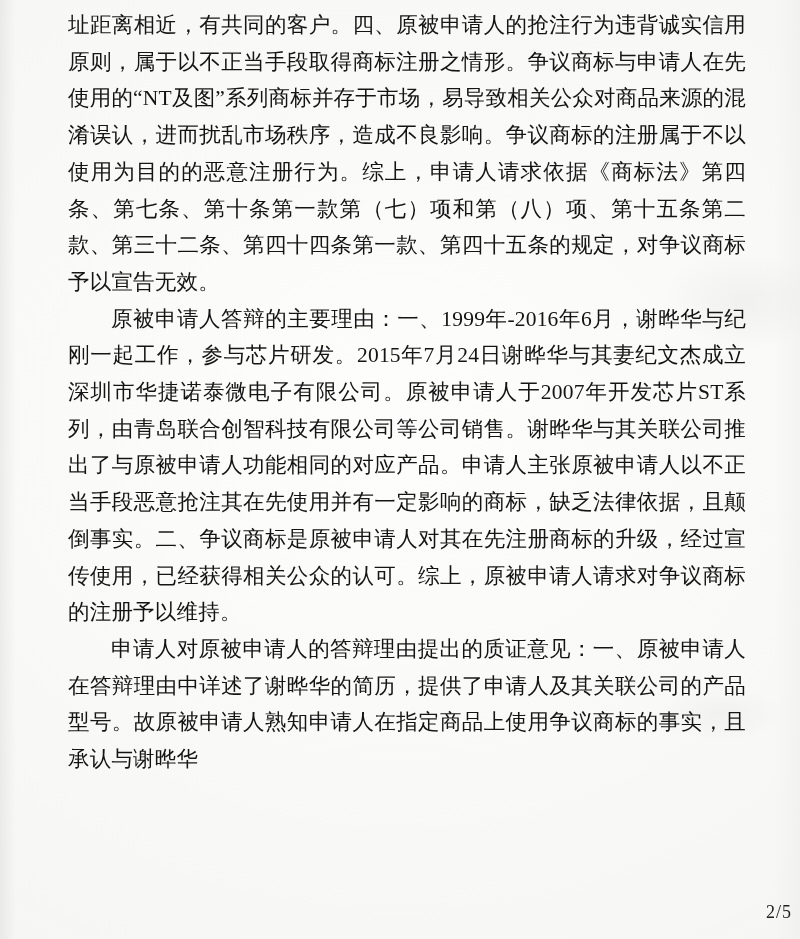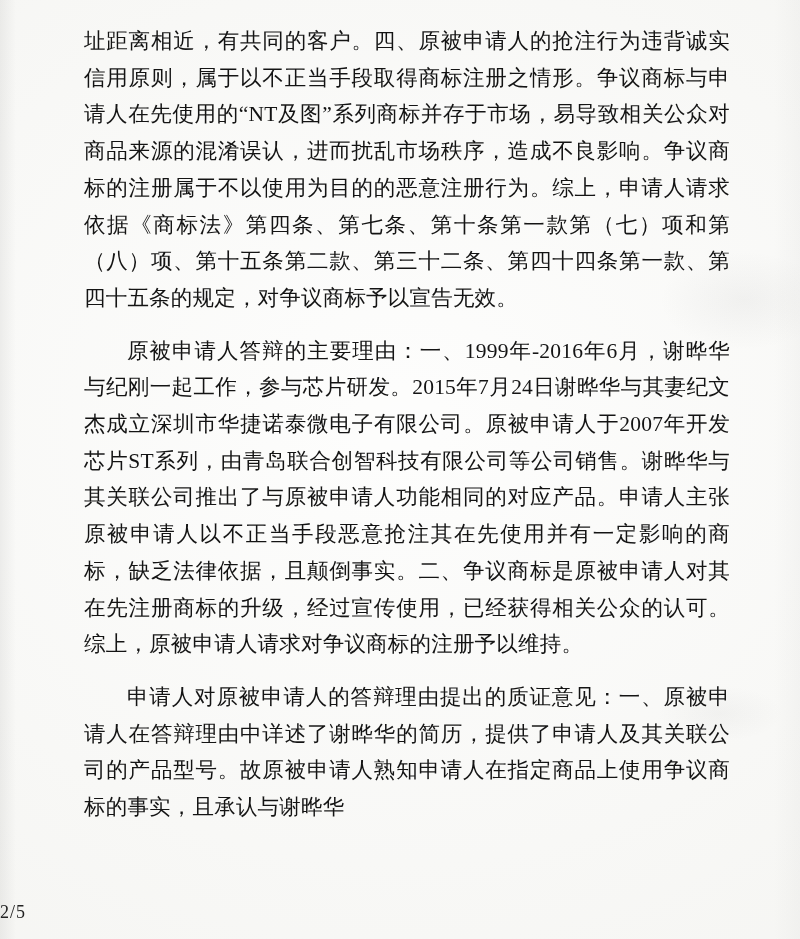--- a/index.html
+++ b/index.html
@@ -24,39 +24,39 @@
       radial-gradient(ellipse 700px 600px at 50% 45%, rgba(255,255,255,0.6), rgba(210,210,205,0.12)),
       #fbfbf9;
   }
   .text-block {
     position: absolute;
     left: 68px;
     top: 7px;
     width: 678px;
   }
   .para {
-    margin: 16px;
+    margin: 0;
     font-size: 21.5px;
     line-height: 36.7px;
     letter-spacing: 0.2px;
     text-align: justify;
     text-justify: inter-ideograph;
     word-break: break-all;
     color: #141414;
     -webkit-font-smoothing: antialiased;
   }
   .para.indent {
     text-indent: 2em;
   }
   .page-footer {
     position: absolute;
     left: 0;
     right: 8px;
     top: 902px;
-    text-align: left;
+    text-align: right;
     font-size: 18px;
     letter-spacing: 1px;
     color: #222;
     font-family: "Liberation Serif", serif;
   }
 </style>
 </head>
 <body>
 
 <div class="scan-page">

